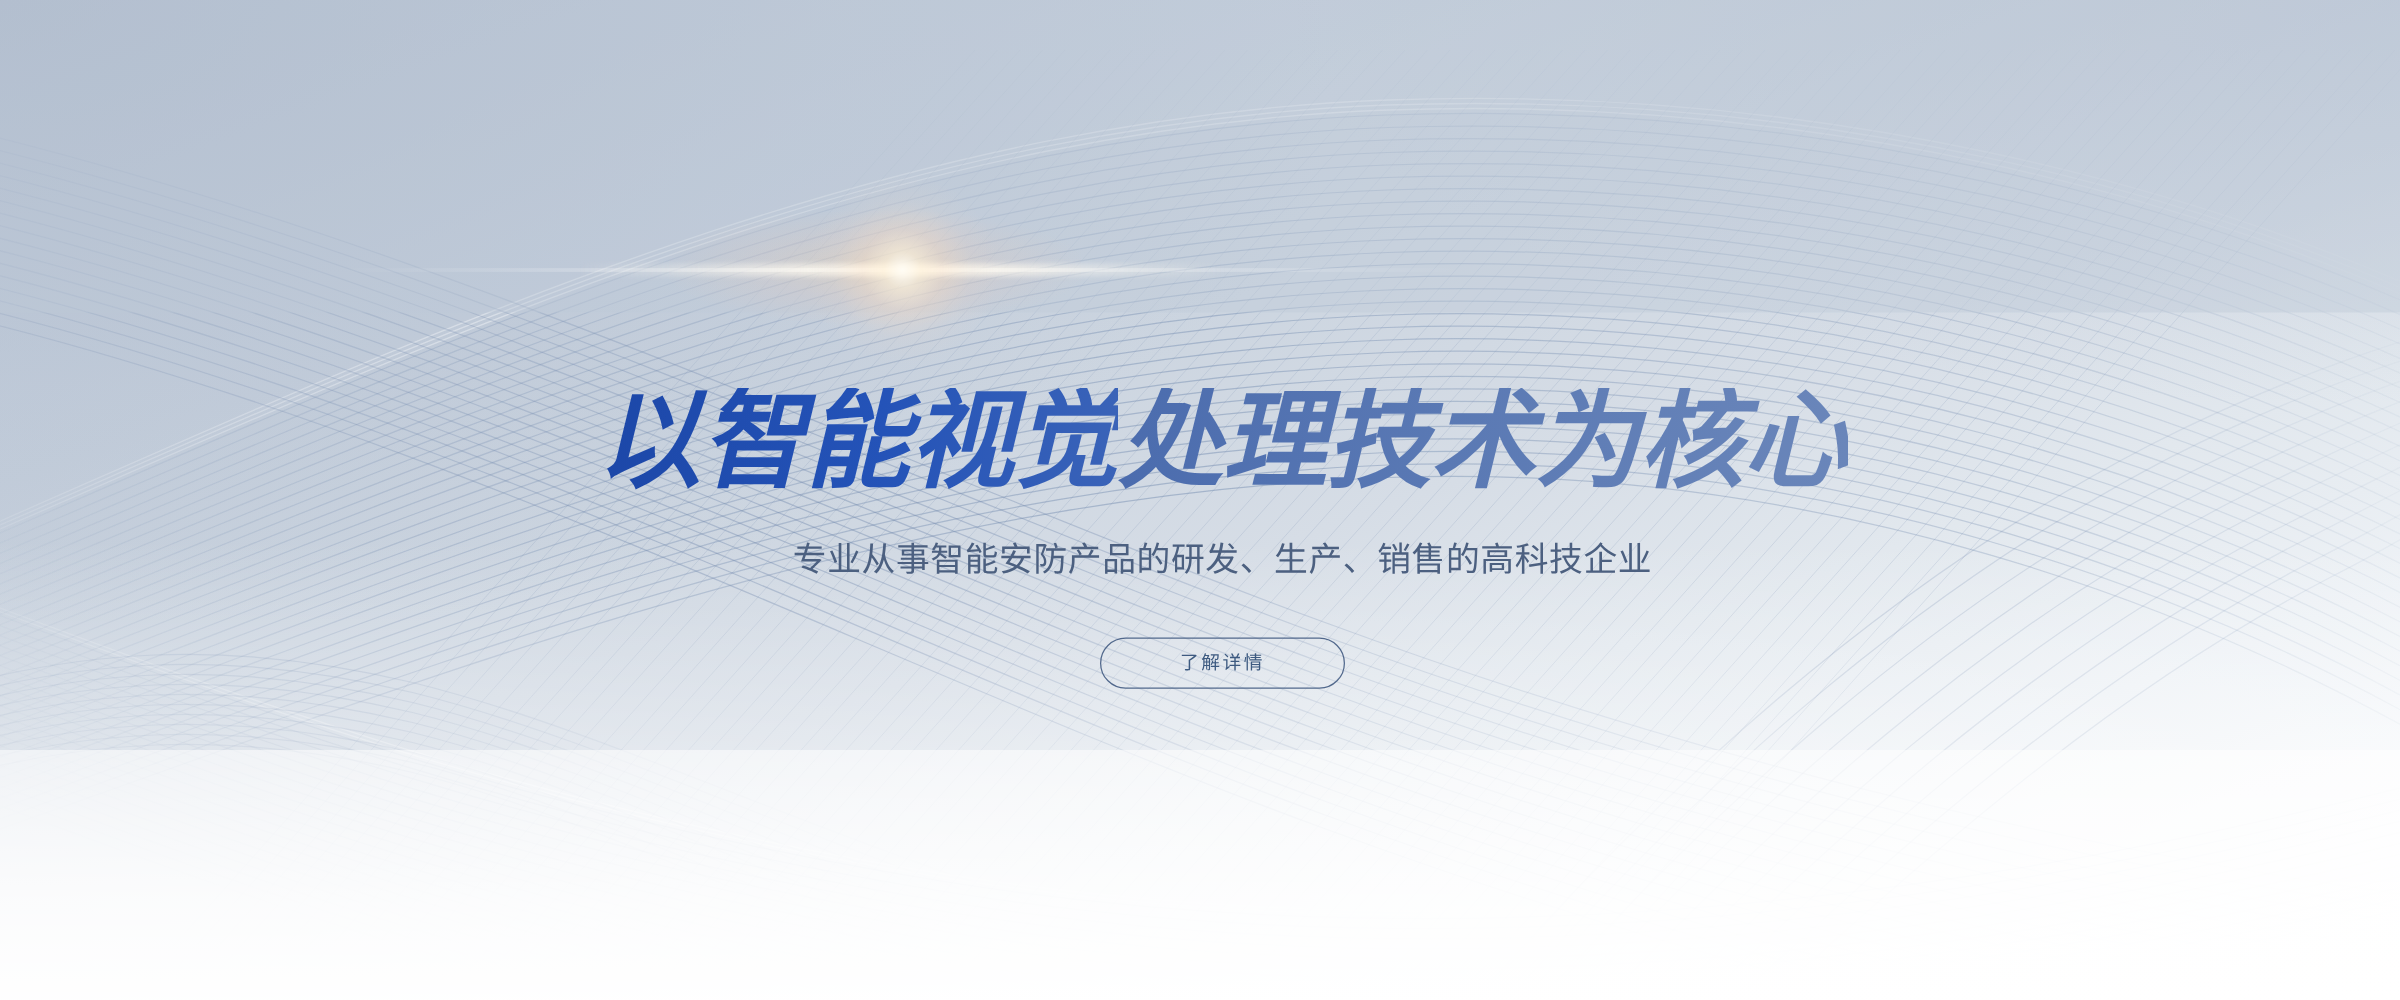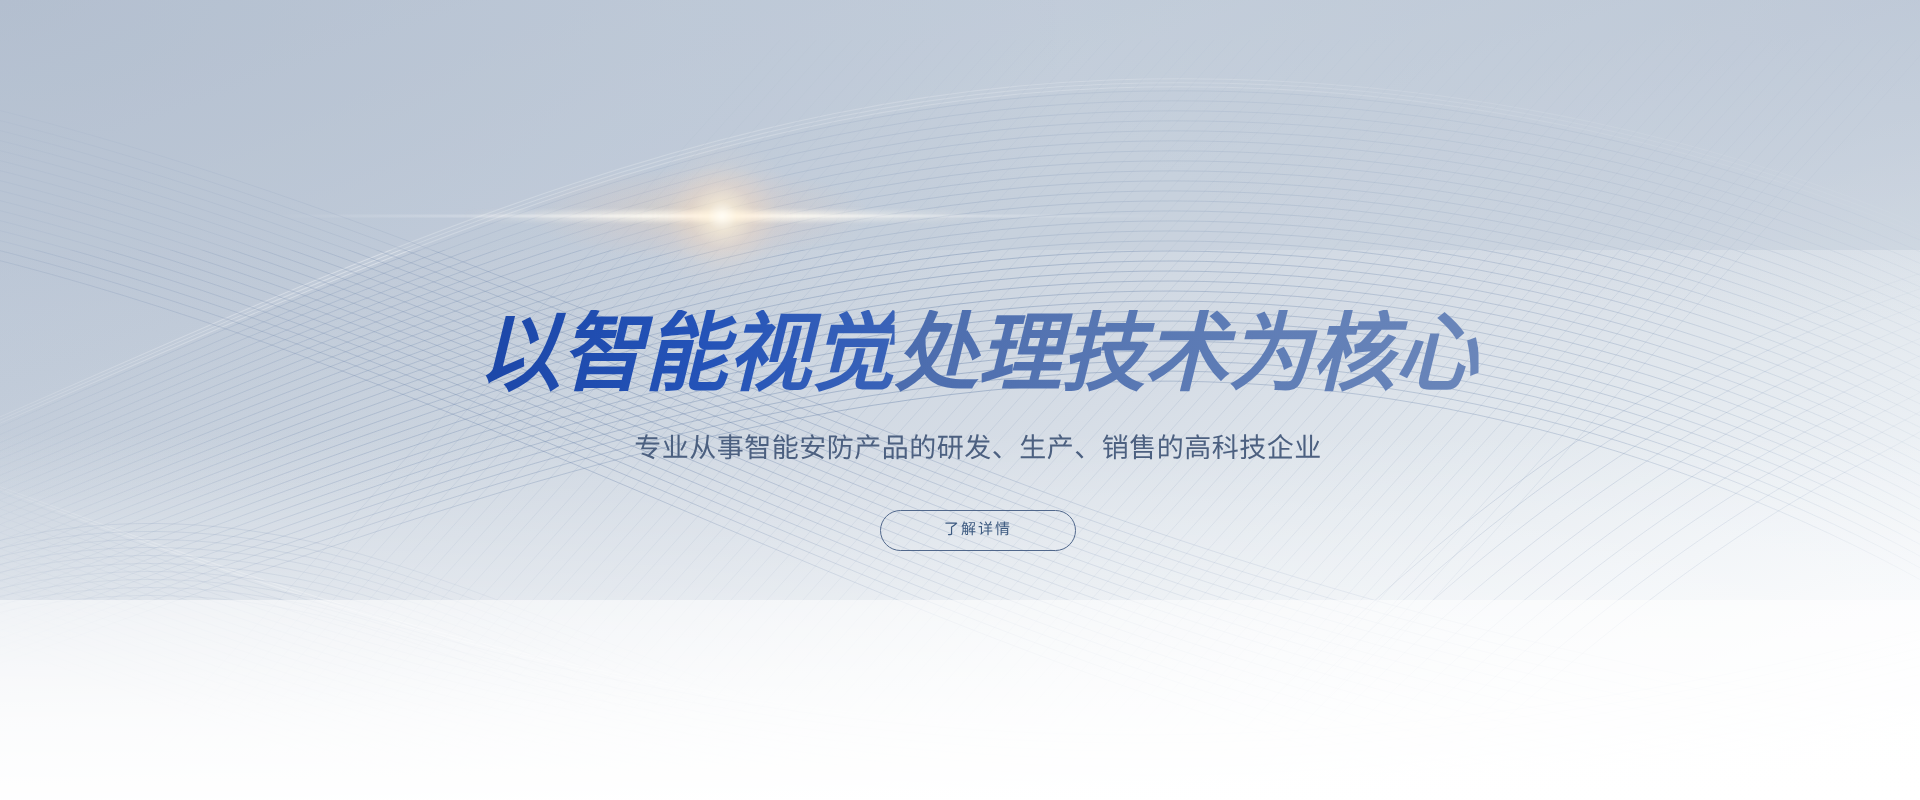--- a/index.html
+++ b/index.html
@@ -189,21 +189,21 @@
     height: 41px;
     border: 1.5px solid #51688c;
     border-radius: 999px;
     background: transparent;
     color: #3d5a80;
     font-size: 15px;
     letter-spacing: 2px;
     line-height: 38px;
     text-align: center;
     cursor: pointer;
-    font-family: Liberation Mono, monospace;
+    font-family: Liberation Serif, serif;
     padding: 0;
     box-sizing: border-box;
   }
 </style>
 </head>
 <body>
 
 <div class="banner">
 
   <svg class="waves" viewBox="0 0 1920 800" preserveAspectRatio="none" xmlns="http://www.w3.org/2000/svg">

